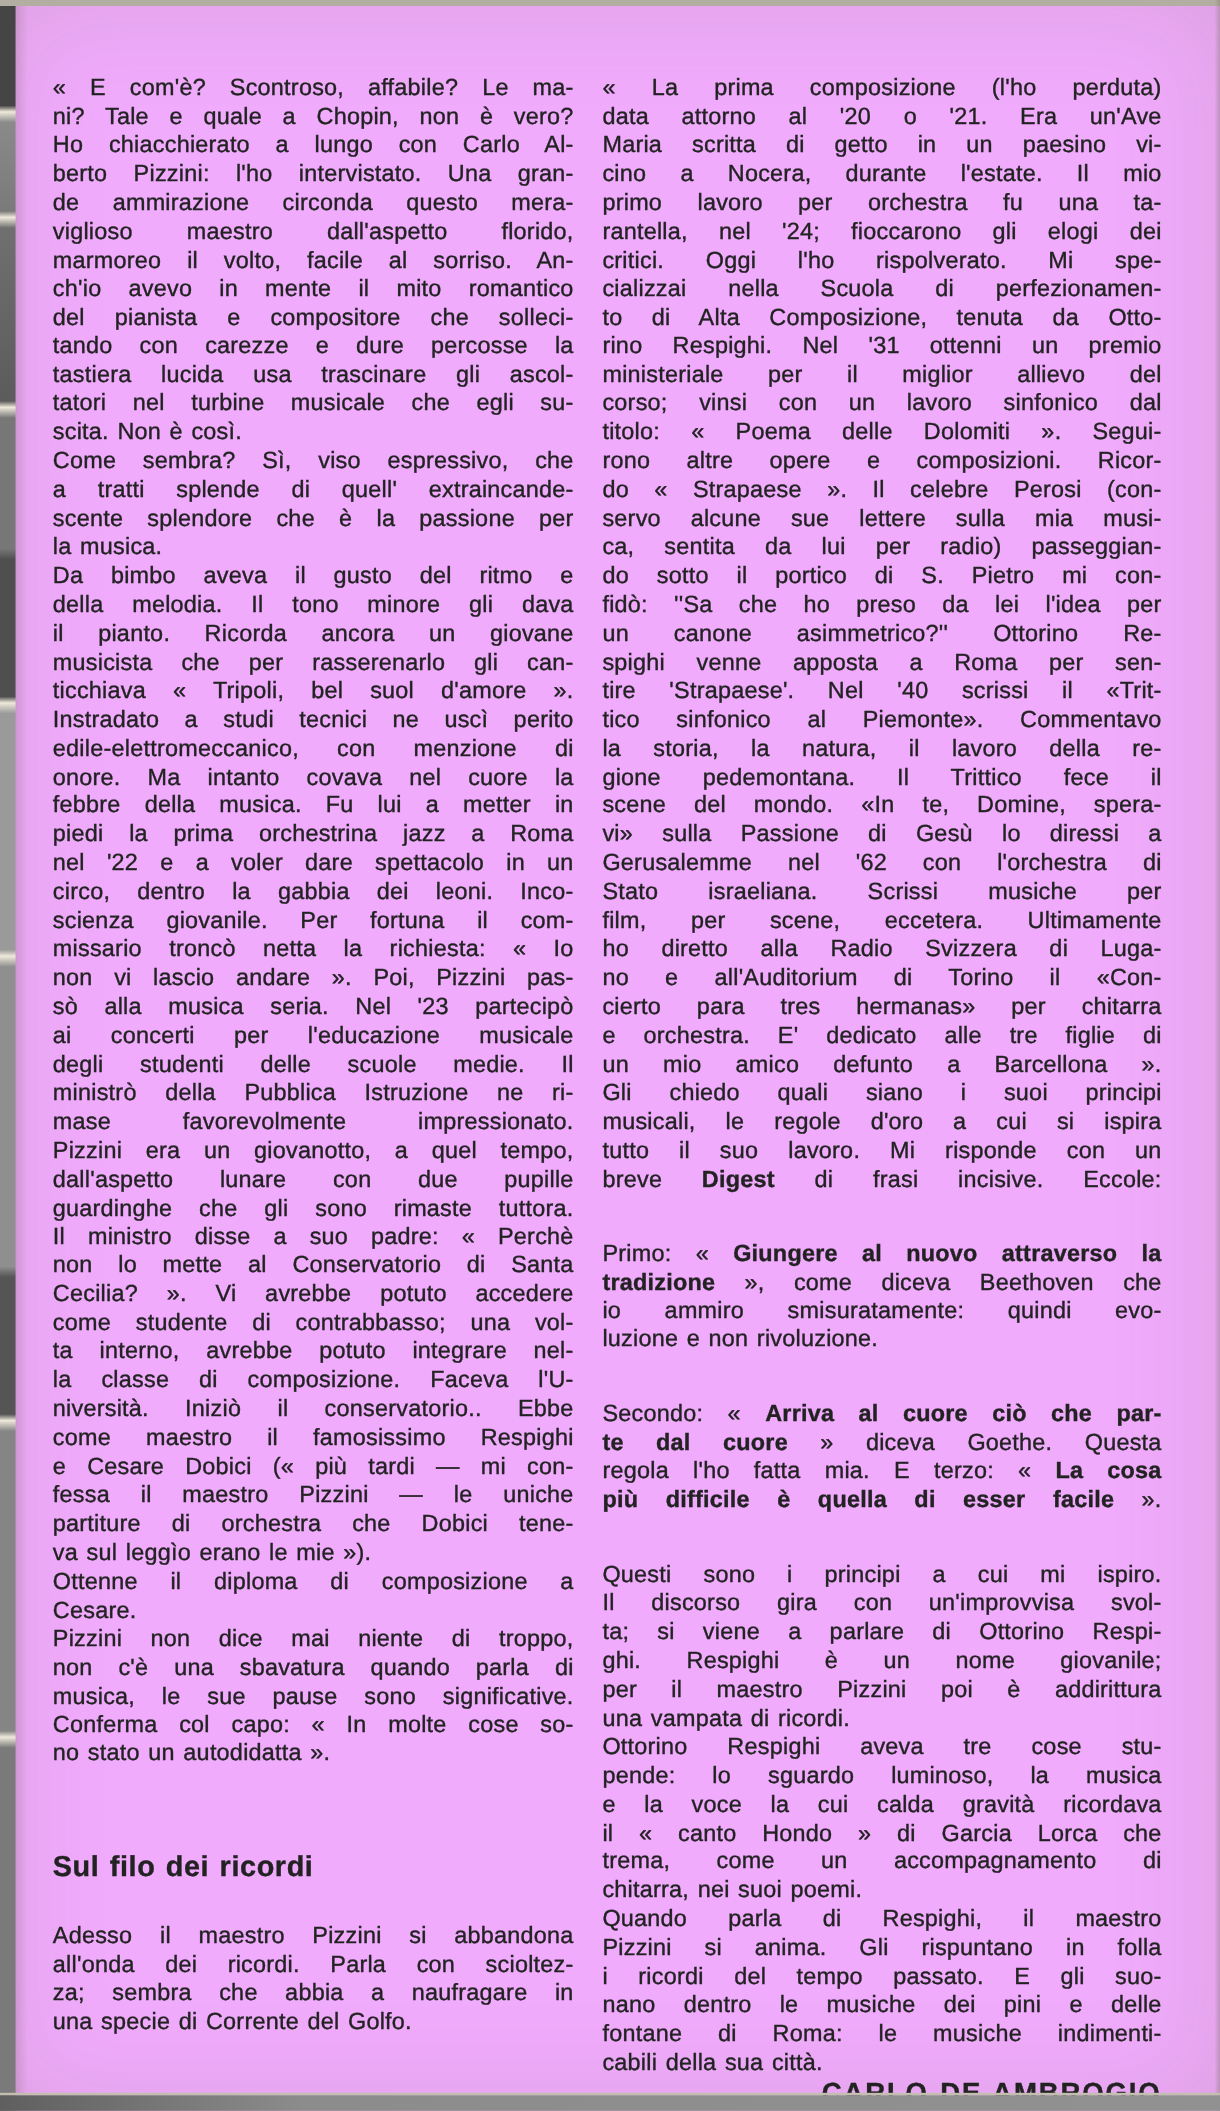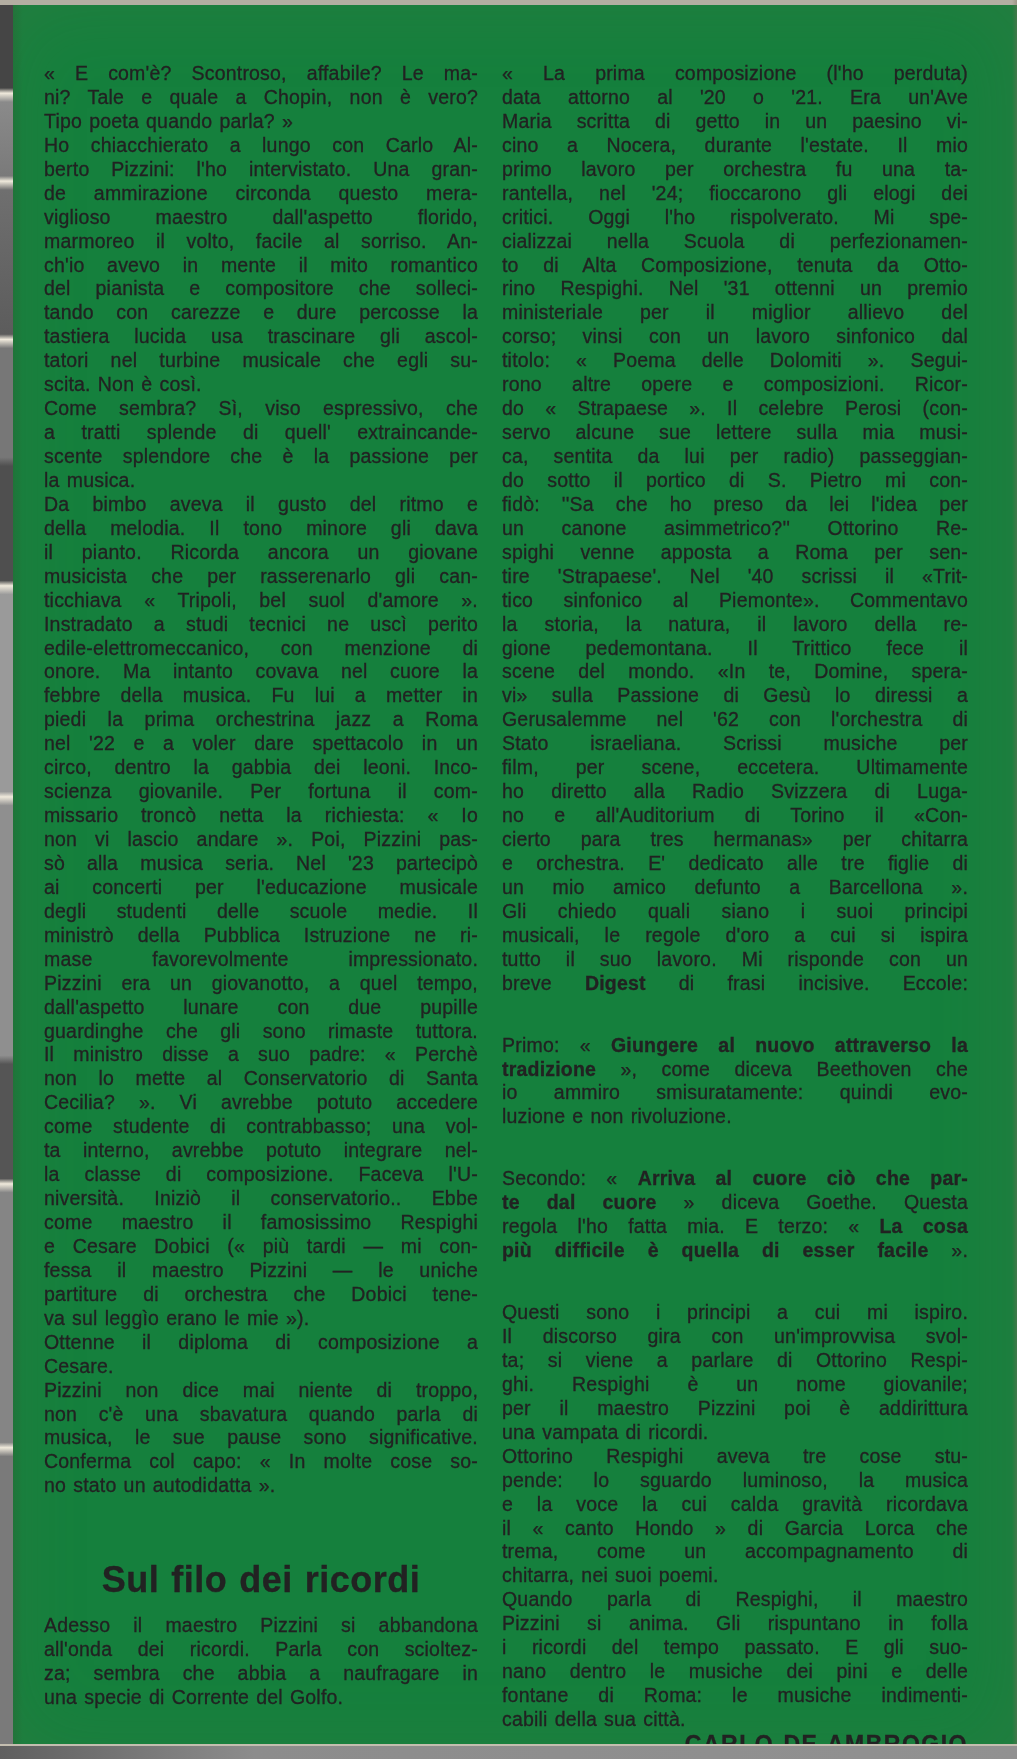--- a/index.html
+++ b/index.html
@@ -7,21 +7,21 @@
   body {
     width:1017px; height:1759px;
     background:#f1ebdd;
     font-family:"Liberation Sans", sans-serif;
     color:#222;
     overflow:hidden;
     position:relative;
   }
   .page {
     position:absolute; inset:0;
-    background:#15803d;
+    background:#f0abfc;
     box-shadow: inset 0 0 90px rgba(120,110,85,0.18);
   }
   
   .edge-left {
     position:absolute; left:0; top:0; bottom:0; width:13px;
     background:linear-gradient(180deg,
       #454545 0%, #454545 5%,
       #efe9db 5.3%, #8a8a8a 5.8%,
       #7a7a7a 10%, #efe9db 10.3%,
       #6f6f6f 10.8%, #5c5c5c 19%, #efe9db 19.3%,
@@ -56,24 +56,23 @@
     letter-spacing:0.2px;
     word-spacing:1.5px;
     -webkit-text-stroke:0.3px currentColor;
   }
   .col-left  { left:44px;  top:62px; width:434px; }
   .col-right { left:502px; top:62px; width:466px; }
   .line { text-align:justify; text-align-last:justify; white-space:normal; }
   .line.no-stretch { text-align:left; text-align-last:left; }
   .col-right .para + .para { margin-top:38px; }
   .section-heading {
-    font-size:36px; line-height:44px; font-weight:700;
+    font-size:24px; line-height:44px; font-weight:700;
     letter-spacing:0.5px;
-    margin:60px 0 12px 0;
-    text-align:center;
+    margin:60px 0 24px 0;
     -webkit-text-stroke:0.3px currentColor;
   }
   .byline {
     font-weight:700; font-size:23px; line-height:24px;
     text-align:right; letter-spacing:1.5px;
     margin-top:0;
     -webkit-text-stroke:0.3px currentColor;
   }
   b { font-weight:700; }
 </style>
@@ -82,21 +81,20 @@
 
 <div class="page">
   <div class="edge-left"></div>
   <div class="edge-left-shadow"></div>
   <div class="edge-top"></div>
   <div class="edge-right"></div>
   <div class="col col-left">
       <div class="para">
         <div class="line">« E com'è? Scontroso, affabile? Le ma-</div>
         <div class="line">ni? Tale e quale a Chopin, non è vero?</div>
-        <div class="line no-stretch">Tipo poeta quando parla? »</div>
         <div class="line">Ho chiacchierato a lungo con Carlo Al-</div>
         <div class="line">berto Pizzini: l'ho intervistato. Una gran-</div>
         <div class="line">de ammirazione circonda questo mera-</div>
         <div class="line">viglioso maestro dall'aspetto florido,</div>
         <div class="line">marmoreo il volto, facile al sorriso. An-</div>
         <div class="line">ch'io avevo in mente il mito romantico</div>
         <div class="line">del pianista e compositore che solleci-</div>
         <div class="line">tando con carezze e dure percosse la</div>
         <div class="line">tastiera lucida usa trascinare gli ascol-</div>
         <div class="line">tatori nel turbine musicale che egli su-</div>

